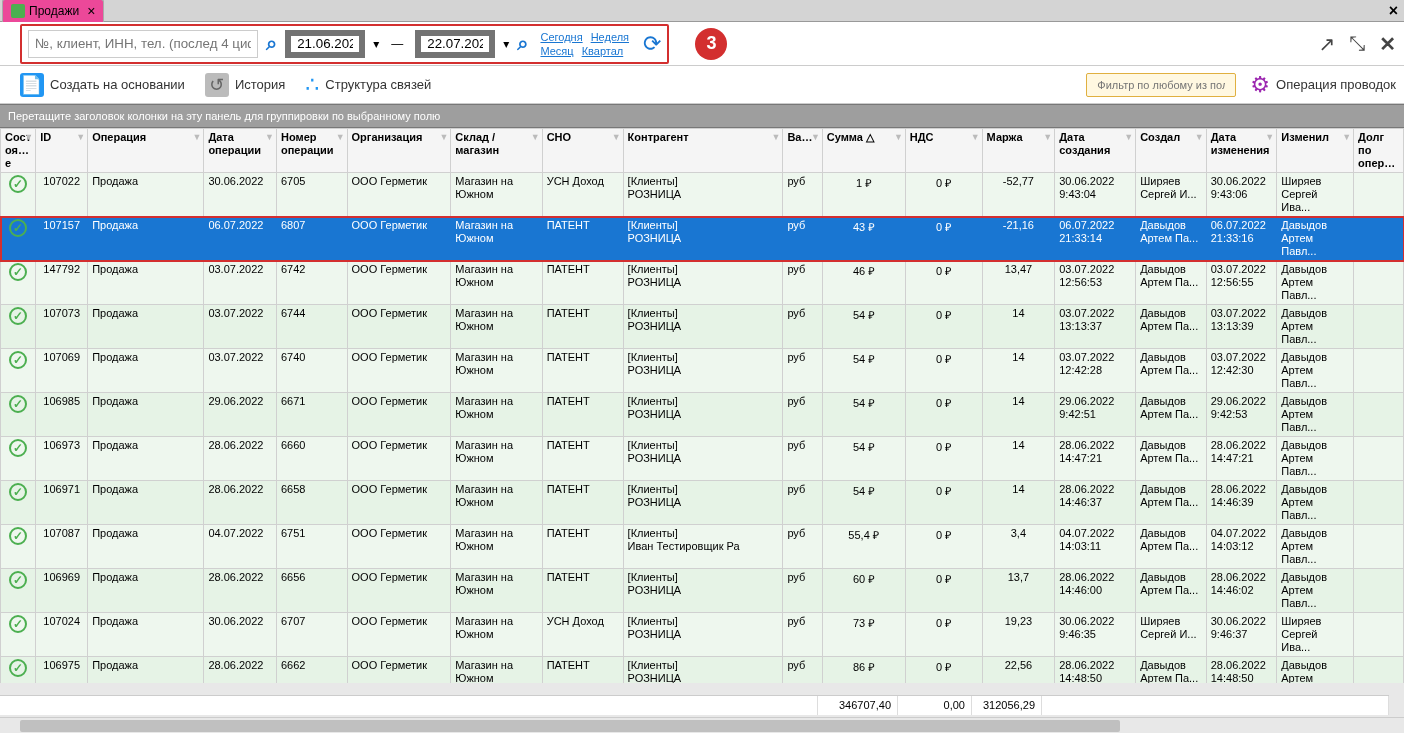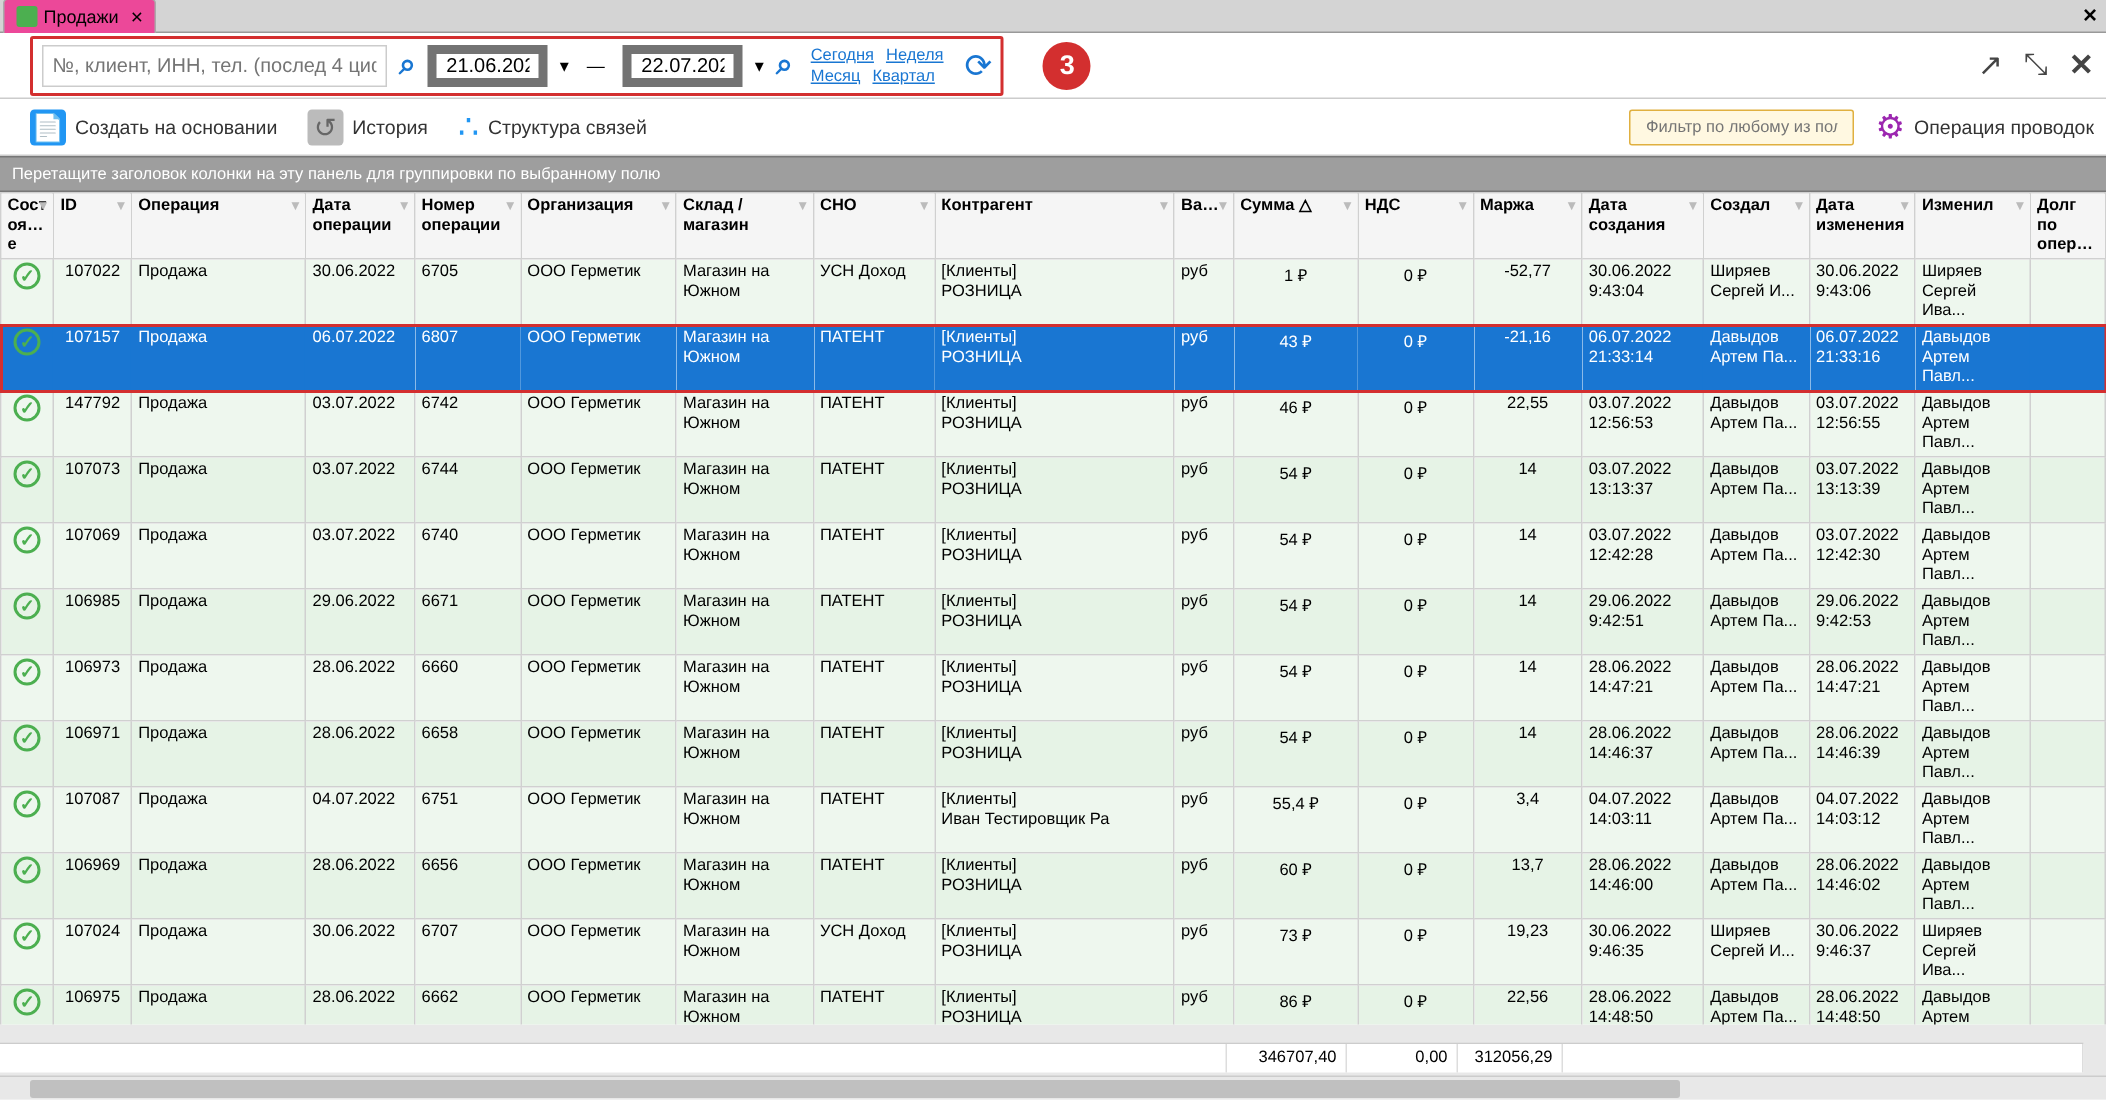--- a/index.html
+++ b/index.html
@@ -245,21 +245,21 @@
           <td>Продажа</td>
           <td>03.07.2022</td>
           <td>6742</td>
           <td>ООО Герметик</td>
           <td class="two-line">Магазин на Южном</td>
           <td>ПАТЕНТ</td>
           <td class="two-line">[Клиенты]<br>РОЗНИЦА</td>
           <td>руб</td>
           <td class="num">46 ₽</td>
           <td class="num">0 ₽</td>
-          <td class="num">22,55</td>
+          <td class="num">13,47</td>
           <td class="two-line">03.07.2022<br>12:56:53</td>
           <td class="two-line">Давыдов<br>Артем Па...</td>
           <td class="two-line">03.07.2022<br>12:56:55</td>
           <td class="two-line">Давыдов<br>Артем Павл...</td>
           <td></td>
         </tr>
         <tr>
           <td class="status-col"><span class="status-check">✓</span></td>
           <td class="num">107073</td>
           <td>Продажа</td>

